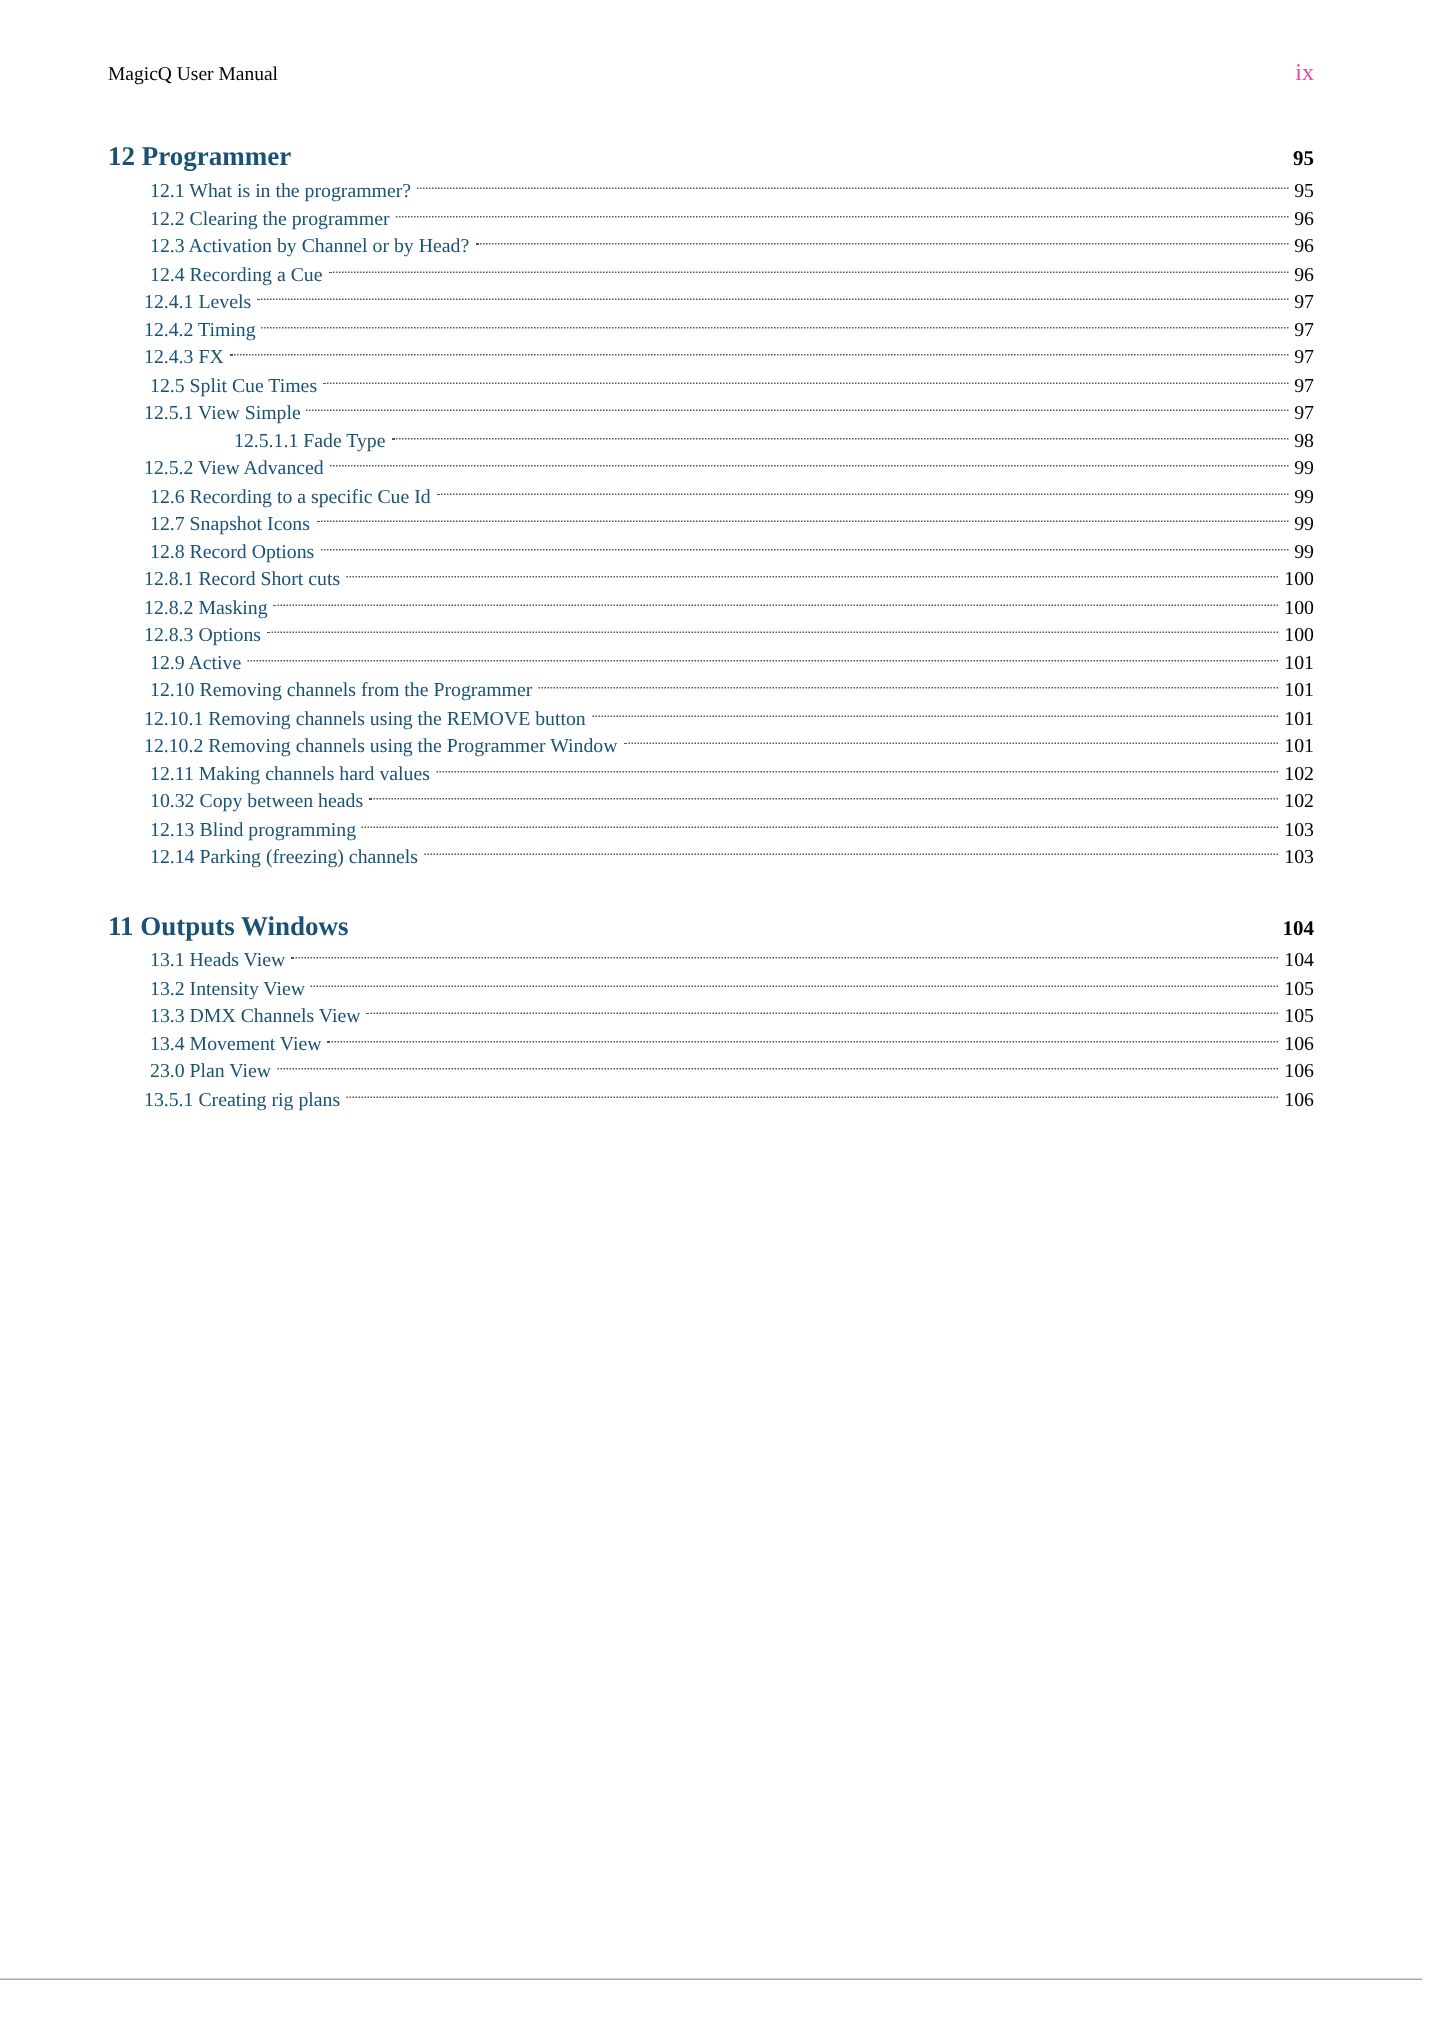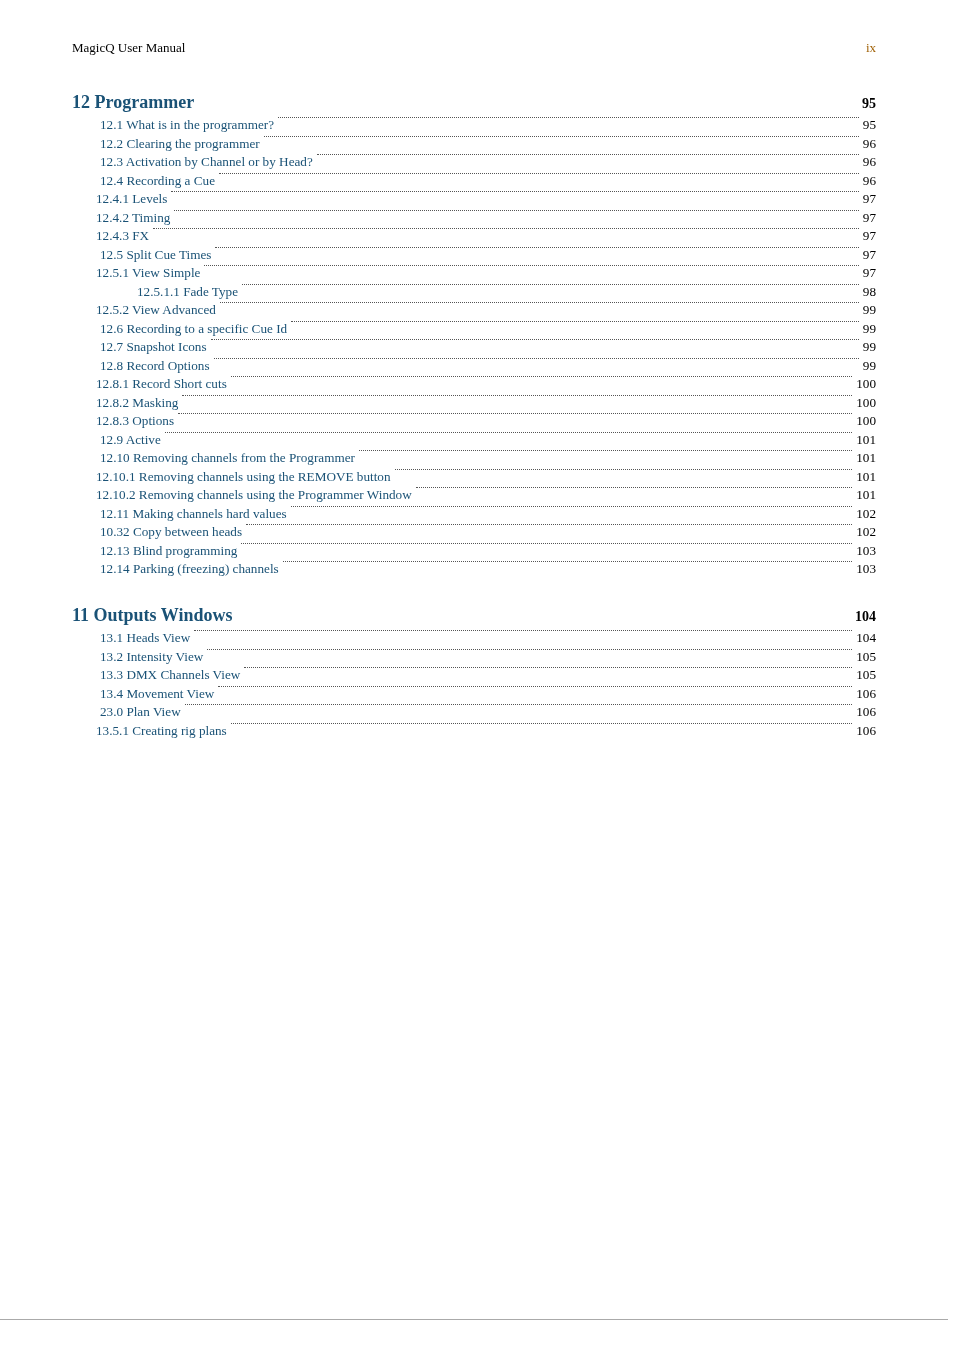--- a/index.html
+++ b/index.html
@@ -23,22 +23,22 @@
       justify-content: space-between;
       align-items: center;
       margin-bottom: 36px;
       border-bottom: none;
     }
     .header-title {
       font-size: 13px;
       color: #000;
     }
     .header-page {
-      font-size: 13px;
-      color: #a16207;
+      font-size: 16px;
+      color: #ec4899;
     }
     .toc-section-header {
       display: flex;
       justify-content: space-between;
       align-items: baseline;
       margin-top: 18px;
       margin-bottom: 4px;
     }
     .toc-section-title {
       font-size: 18px;
@@ -46,32 +46,32 @@
       color: #1a5276;
       text-decoration: none;
     }
     .toc-section-page {
       font-size: 14px;
       font-weight: bold;
       color: #000;
     }
     .toc-entry {
       display: flex;
-      align-items: flex-start;
+      align-items: center;
       margin: 2.5px 0;
     }
     .toc-label {
       white-space: nowrap;
       color: #1a5276;
       font-size: 13.2px;
       text-decoration: none;
     }
     .toc-label.level2 { margin-left: 28px; }
     .toc-label.level3 { margin-left: 24px; }
-    .toc-label.level4 { margin-left: 65px; }
+    .toc-label.level4 { margin-left: 84px; }
     .toc-dots {
       flex: 1;
       border-bottom: 1px dotted #555;
       margin: 0 4px 3px 4px;
       min-width: 10px;
     }
     .toc-page {
       white-space: nowrap;
       font-size: 13.2px;
       color: #000;

